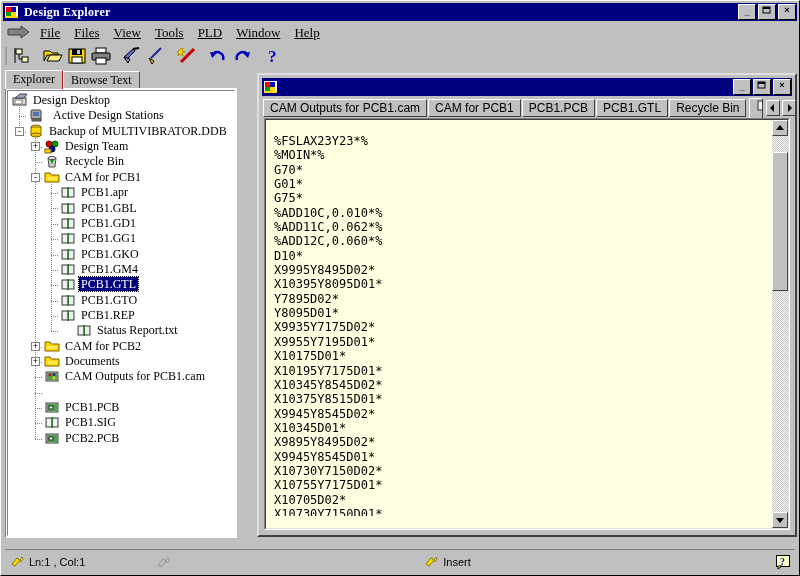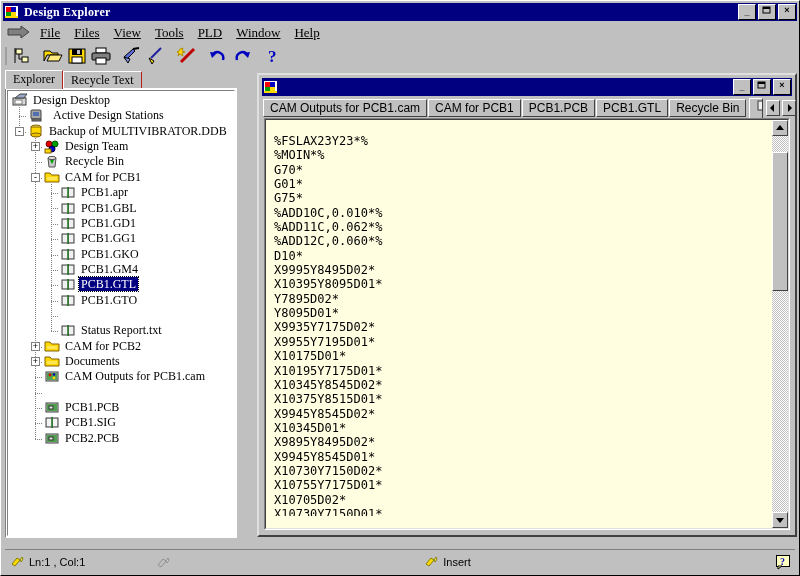--- a/index.html
+++ b/index.html
@@ -245,21 +245,21 @@
     <span class="tb-ico">
       <svg width="22" height="22" viewBox="0 0 22 22">
         <text x="6" y="17" font-family="Liberation Serif, serif" font-size="17" font-weight="bold" fill="#0000c0">?</text>
       </svg>
     </span>
   </div>
 
   <div class="leftpanel">
     <div class="tabrow">
       <div class="tab active" style="background:#c0c0c0;">Explorer</div>
-      <div class="tab inactive">Recycle Text</div>
+      <div class="tab inactive">Browse Text</div>
     </div>
     <div class="treebox">
       <div class="treebox-in" id="tree">
           <div class="dots" style="left:11px;top:16px;height:25px;"></div>
           <div class="dots" style="left:27px;top:47px;height:301px;"></div>
           <div class="dots" style="left:43px;top:93px;height:147px;"></div>
           <div class="hdot" style="left:11px;top:25px;width:7px;"></div>
           <div class="hdot" style="left:11px;top:41px;width:7px;"></div>
           <div class="hdot" style="left:27px;top:56px;width:7px;"></div>
           <div class="hdot" style="left:27px;top:71px;width:7px;"></div>
@@ -397,21 +397,30 @@
           </div>
           <div class="tnode" style="position:absolute;left:0;right:0;top:201.5px;height:15px;">
             <span class="tico" style="position:absolute;left:52px;top:0;"><svg width="17" height="15" viewBox="0 0 17 15">
                 <rect x="2" y="3" width="12" height="9" fill="#d8d8d8" stroke="#404040"></rect>
                 <rect x="3" y="4" width="4" height="7" fill="#f0f0f0"></rect>
                 <rect x="9" y="4" width="4" height="7" fill="#f0f0f0"></rect>
                 <rect x="7.3" y="2" width="1.6" height="11" fill="#207020"></rect>
               </svg></span>
             <span class="tlabel" style="position:absolute;left:71px;top:0;">PCB1.GTO</span>
           </div>
-          <div class="tnode" style="position:absolute;left:0;right:0;top:232.3px;height:15px;">
+          <div class="tnode" style="position:absolute;left:0;right:0;top:216.9px;height:15px;">
+            <span class="tico" style="position:absolute;left:52px;top:0;"><svg width="17" height="15" viewBox="0 0 17 15">
+                <rect x="2" y="3" width="12" height="9" fill="#d8d8d8" stroke="#404040"></rect>
+                <rect x="3" y="4" width="4" height="7" fill="#f0f0f0"></rect>
+                <rect x="9" y="4" width="4" height="7" fill="#f0f0f0"></rect>
+                <rect x="7.3" y="2" width="1.6" height="11" fill="#207020"></rect>
+              </svg></span>
+            <span class="tlabel" style="position:absolute;left:71px;top:0;">PCB1.REP</span>
+          </div>
+          <div class="tnode" style="position:absolute;left:16px;right:0;top:232.3px;height:15px;">
             <span class="tico" style="position:absolute;left:52px;top:0;"><svg width="17" height="15" viewBox="0 0 17 15">
                 <rect x="2" y="3" width="12" height="9" fill="#d8d8d8" stroke="#404040"></rect>
                 <rect x="3" y="4" width="4" height="7" fill="#f0f0f0"></rect>
                 <rect x="9" y="4" width="4" height="7" fill="#f0f0f0"></rect>
                 <rect x="7.3" y="2" width="1.6" height="11" fill="#207020"></rect>
               </svg></span>
             <span class="tlabel" style="position:absolute;left:71px;top:0;">Status Report.txt</span>
           </div>
           <div class="tnode" style="position:absolute;left:0;right:0;top:247.6px;height:15px;">
             <span class="expander" style="left:23px;top:3px;">+</span>

